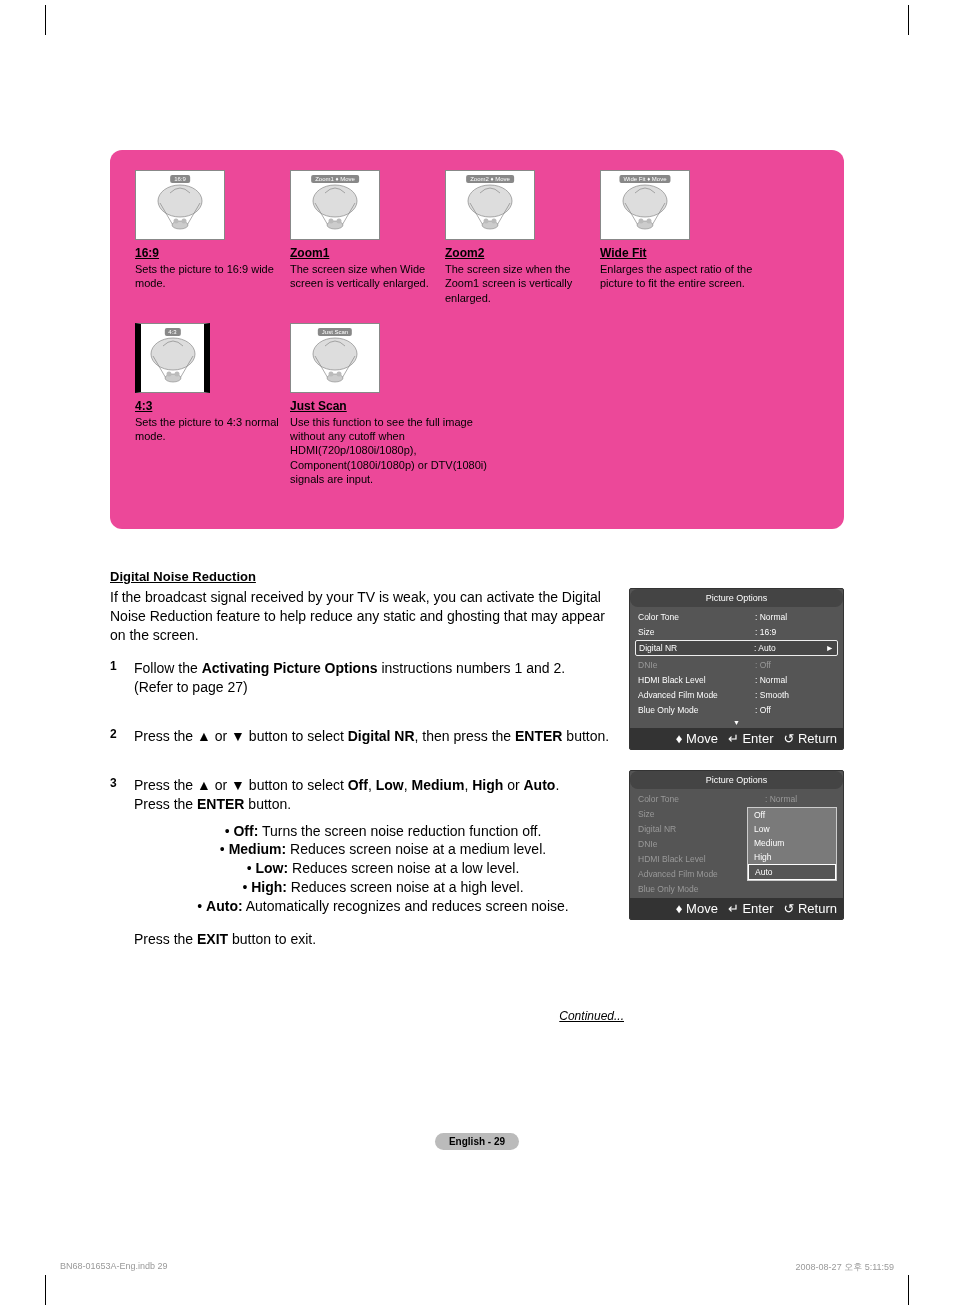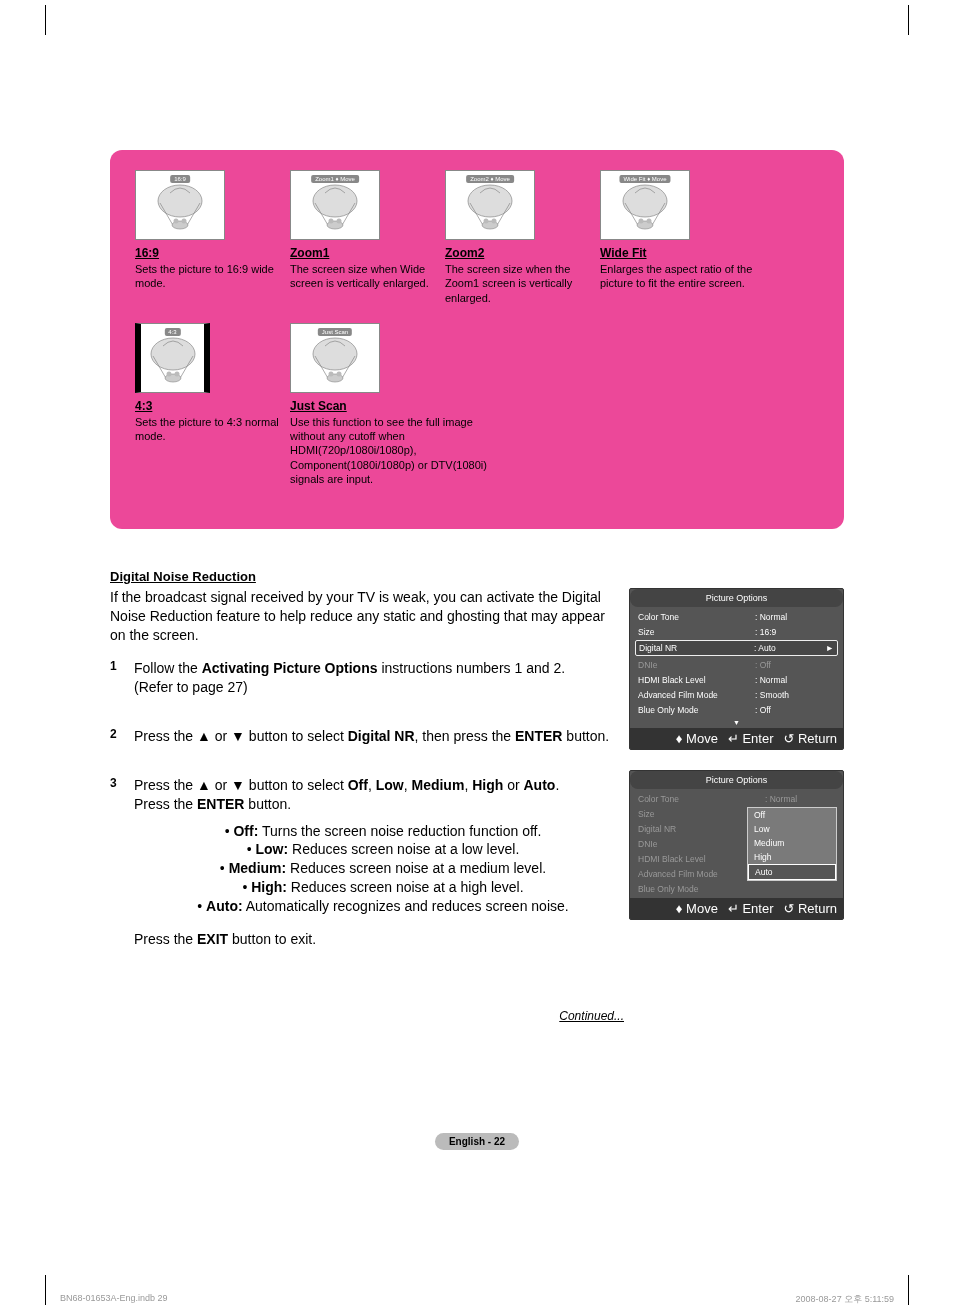--- a/index.html
+++ b/index.html
@@ -146,21 +146,21 @@
   .page-pill {
     display: inline-block;
     background: #bbb;
     border-radius: 10px;
     padding: 3px 14px;
     font-size: 10px;
     font-weight: bold;
   }
   .print-footer {
     position: absolute;
-    bottom: 4px;
+    bottom: 36px;
     left: 60px;
     right: 60px;
     display: flex;
     justify-content: space-between;
     font-size: 9px;
     color: #999;
   }
 </style>
 </head>
 <body>
@@ -289,22 +289,22 @@
       </div>
 
       <div class="step-row" style="margin-top:30px;">
         <div class="step-num">3</div>
         <div class="step-body body-text">
           <span>Press the ▲ or ▼ button to select </span><b>Off</b><span>, </span><b>Low</b><span>, </span><b>Medium</b><span>, </span><b>High</b><span> or </span><b>Auto</b><span>.</span><br>
           <span>Press the </span><b>ENTER</b><span> button.</span>
 
           <div class="sub-list">
             <div>• <b>Off:</b><span> Turns the screen noise reduction function off.</span></div>
+            <div>• <b>Medium:</b><span> Reduces screen noise at a medium level.</span></div>
             <div>• <b>Low:</b><span> Reduces screen noise at a low level.</span></div>
-            <div>• <b>Medium:</b><span> Reduces screen noise at a medium level.</span></div>
             <div>• <b>High:</b><span> Reduces screen noise at a high level.</span></div>
             <div>• <b>Auto:</b><span> Automatically recognizes and reduces screen noise.</span></div>
           </div>
 
           <div style="margin-top:14px;">
             <span>Press the </span><b>EXIT</b><span> button to exit.</span>
           </div>
         </div>
       </div>
     </div>
@@ -402,20 +402,20 @@
           <span>↵ Enter</span>
           <span>↺ Return</span>
         </div>
       </div>
     </div>
   </div>
 
   <div class="continued">Continued...</div>
 
   <div class="page-footer">
-    <span class="page-pill">English - 22</span>
+    <span class="page-pill">English - 29</span>
   </div>
 </div>
 
 <div class="print-footer">
   <span>BN68-01653A-Eng.indb   29</span>
   <span>2008-08-27   오후 5:11:59</span>
 </div>
 
 </body></html>

